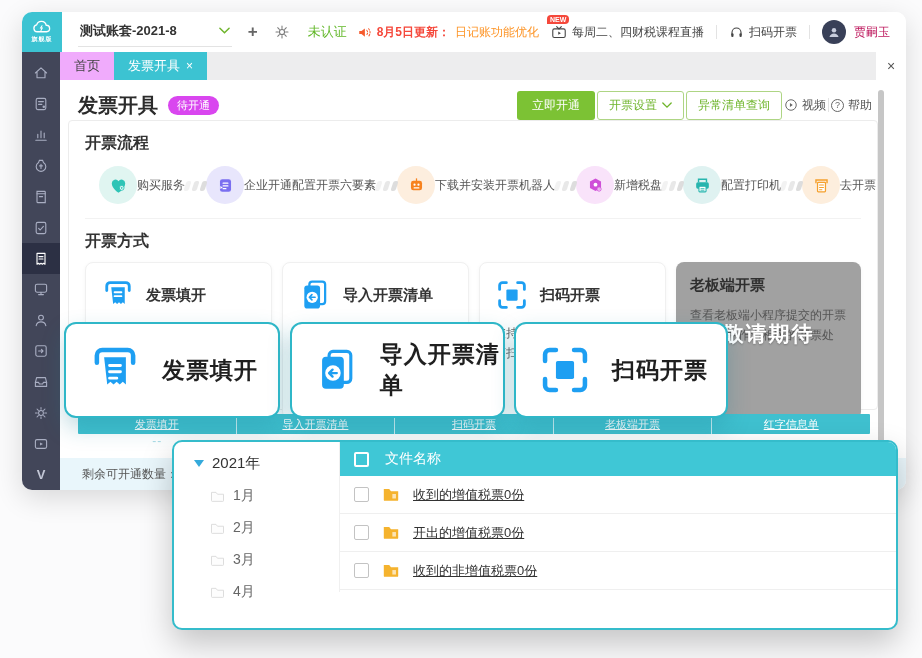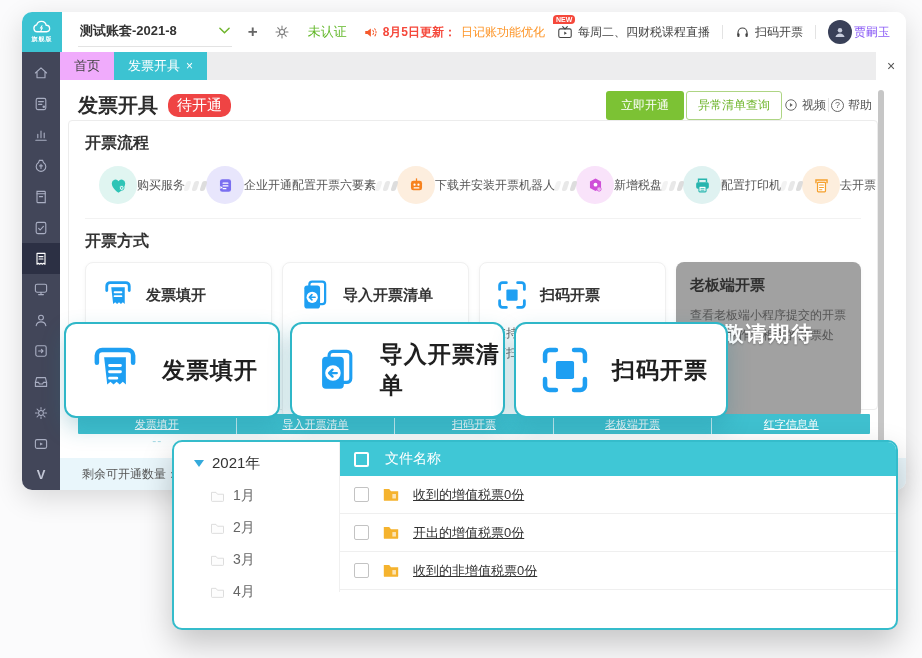--- a/index.html
+++ b/index.html
@@ -22,21 +22,21 @@
   .auth { font-size:13px; color:#63b82a; margin-left:18px; }
   .tb-right { margin-left:auto; display:flex; align-items:center; gap:12px; }
   .announce { display:flex; align-items:center; gap:5px; font-size:12px; }
   .announce .pre { color:#f5483b; font-weight:bold; }
   .announce .txt { color:#fd9426; }
   .live { display:flex; align-items:center; gap:5px; font-size:12px; color:#444; position:relative; }
   .new-chip { position:absolute; left:-4px; top:-9px; background:#f5483b; color:#fff; font-size:7px; font-weight:bold;
               border-radius:4px 4px 4px 0; padding:1px 3px; }
   .vdiv { width:1px; height:14px; background:#e3e3e3; }
   .support { display:flex; align-items:center; gap:5px; font-size:12px; color:#444; }
-  .userbox { display:flex; align-items:center; gap:2px; font-size:12px; color:#8b5cf6; }
+  .userbox { display:flex; align-items:center; gap:8px; font-size:12px; color:#be185d; }
   .avatar { width:24px; height:24px; border-radius:50%; background:#394058; display:flex; align-items:center; justify-content:center; }
 
   
   .logo { position:absolute; left:0; top:0; width:40px; height:40px; background:#3cc3d2; border-radius:10px 0 0 0;
           display:flex; flex-direction:column; align-items:center; justify-content:center; z-index:3; }
   .logo-txt { font-size:6px; color:#fff; font-weight:bold; margin-top:1px; letter-spacing:1px; }
 
   
   .sidebar { position:absolute; left:0; top:40px; bottom:0; width:38px; background:#424659; border-radius:0 0 0 10px;
              display:flex; flex-direction:column; align-items:stretch; padding-top:6px; }
@@ -50,21 +50,21 @@
   .tab { display:flex; align-items:center; gap:6px; padding:0 14px; font-size:13px; color:#444; background:#f0abfc; cursor:pointer; }
   .tab.active { background:#3cc3d2; color:#fff; }
   .tab-close-x { font-size:12px; }
   .row-close { position:absolute; right:0; top:0; width:30px; height:28px; background:#fff; display:flex;
                align-items:center; justify-content:center; font-size:14px; color:#555; cursor:pointer; }
 
   
   .content { position:absolute; left:38px; top:68px; right:0; bottom:0; background:#fff; border-radius:0 0 10px 0; }
   .page-head { position:absolute; left:18px; right:34px; top:8px; height:34px; display:flex; align-items:center; }
   .page-title { font-size:20px; font-weight:bold; color:#2b2b2b; }
-  .badge { margin-left:10px; background:#ef4444; color:#fff; font-size:15px; padding:2px 9px; border-radius:10px; }
+  .badge { margin-left:10px; background:#d946ef; color:#fff; font-size:11px; padding:2px 9px; border-radius:10px; }
   .head-actions { margin-left:auto; display:flex; align-items:center; gap:2px; }
   .btn-primary { background:#7cc234; color:#fff; font-size:12px; padding:6px 15px; border-radius:3px; cursor:pointer; }
   .btn-outline { background:#fff; border:1px solid #aed584; color:#6fb52c; font-size:12px; padding:5px 11px; border-radius:3px;
                  display:flex; align-items:center; gap:5px; cursor:pointer; }
   .mini-link { display:flex; align-items:center; gap:4px; font-size:12px; color:#555; cursor:pointer; }
   .q-circle { width:13px; height:13px; border:1px solid #666; border-radius:50%; font-size:9px; display:flex;
               align-items:center; justify-content:center; color:#666; }
 
   
   .panel { position:absolute; left:8px; top:40px; width:810px; height:290px; border:1px solid #ececec; border-radius:4px;
@@ -308,20 +308,26 @@
       <div class="row-close">×</div>
     </div>
 
     <div class="content">
 
       <div class="page-head">
         <span class="page-title">发票开具</span>
         <span class="badge">待开通</span>
         <div class="head-actions">
           <span class="btn-primary">立即开通</span>
+          <span class="btn-outline">
+            <span>开票设置</span>
+            <svg viewBox="0 0 12 8" width="10" height="7">
+                <path d="M1 1l5 5 5-5" fill="none" stroke="#6fb52c" stroke-width="1.6" stroke-linecap="round"></path>
+              </svg>
+          </span>
           <span class="btn-outline">异常清单查询</span>
           <span class="mini-link">
             <svg width="14" height="14" viewBox="0 0 20 20">
                 <circle cx="10" cy="10" r="7.5" fill="none" stroke="#666" stroke-width="1.4"></circle>
                 <path d="M8.5 7.3l4 2.7-4 2.7z" fill="#666"></path>
               </svg>
             <span>视频</span>
           </span>
           <div class="vdiv"></div>
           <span class="mini-link">

